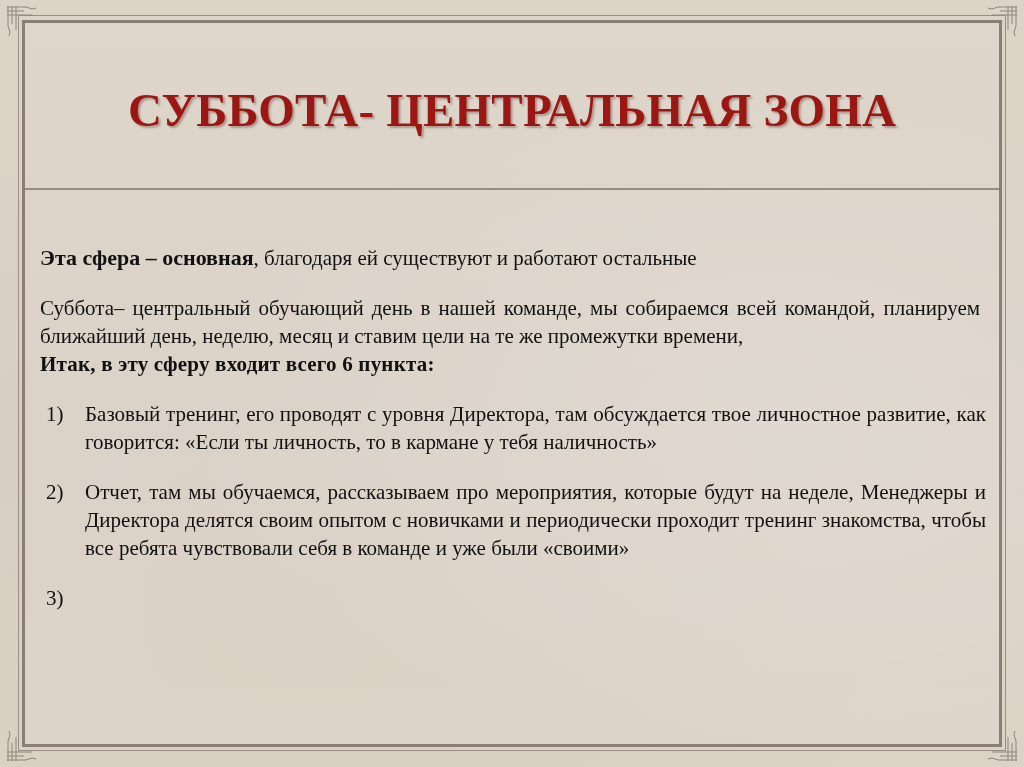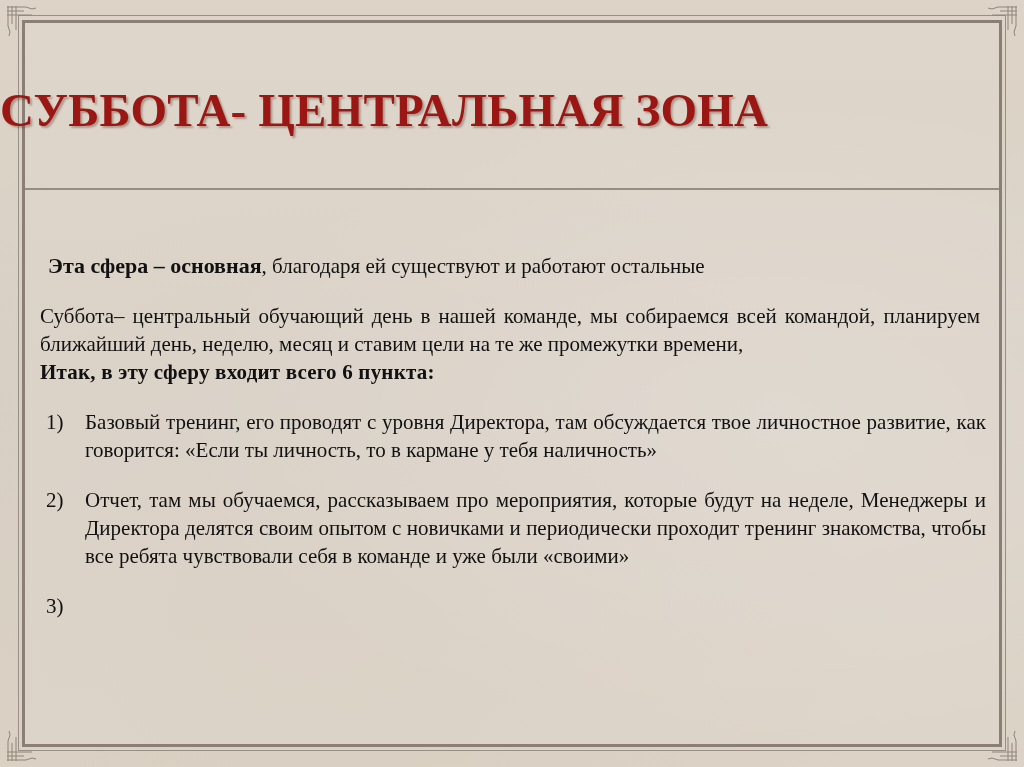--- a/index.html
+++ b/index.html
@@ -45,36 +45,37 @@
     }
     .corner {
       position: absolute;
       width: 36px; height: 36px;
     }
     .corner svg { display: block; }
     .title {
       position: absolute;
       left: 0; top: 83px;
       width: 1024px;
+      text-align: center;
       font-family: "Liberation Serif", serif;
       font-weight: bold;
       font-size: 47px;
       letter-spacing: 0.2px;
       color: #9a1713;
       text-shadow: 2px 2px 2px rgba(80,40,30,0.35);
     }
     .content {
       position: absolute;
       left: 40px; top: 244px;
       width: 946px;
       color: #111;
       font-size: 21px;
       line-height: 28px;
     }
-    .p1 { margin: 8px; }
+    .p1 { margin: 0; }
     .p1 .bold { font-weight: bold; font-size: 22px; }
     .p2 {
       margin: 22px 6px 0 0;
       text-align: justify;
       text-align-last: left;
     }
     .p2 .bold { font-weight: bold; font-size: 21px; letter-spacing: 0.2px; }
     .list { margin: 22px 0 0 0; padding: 0; list-style: none; }
     .list-item {
       position: relative;

